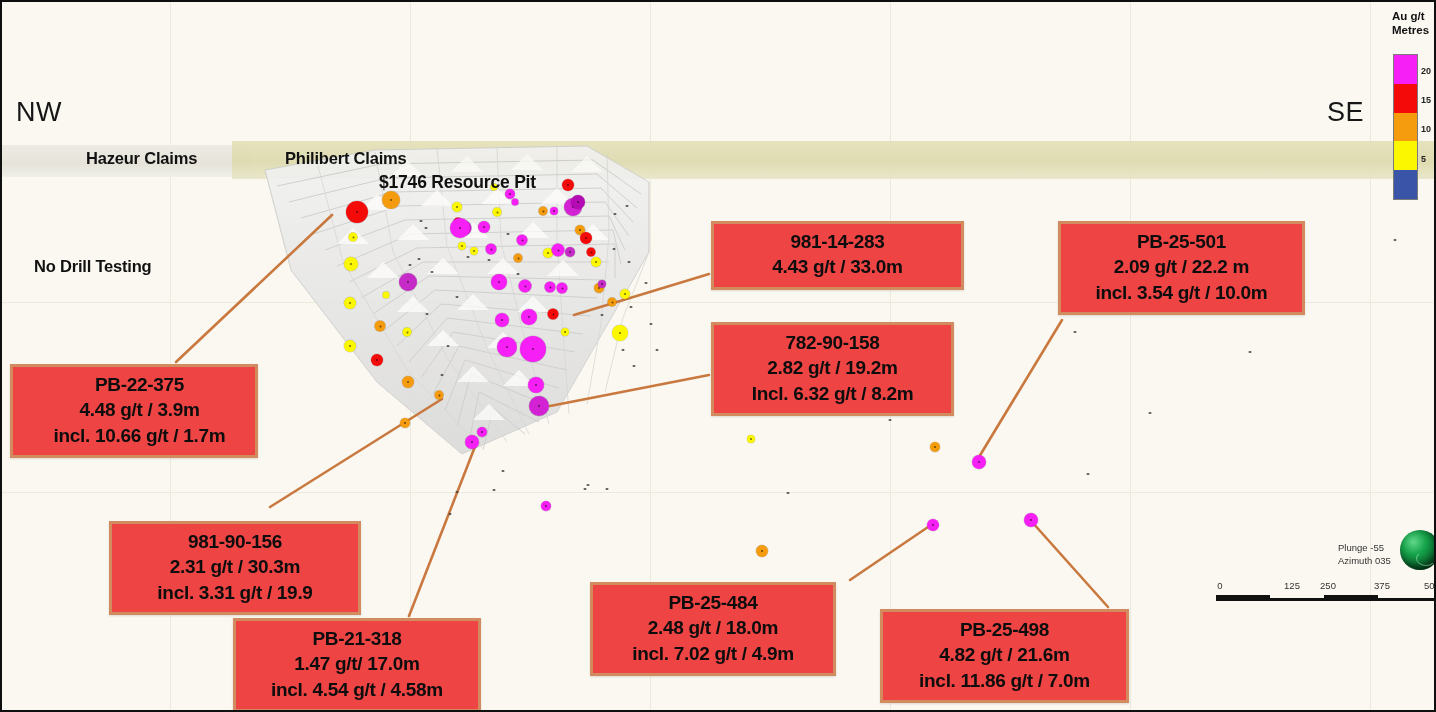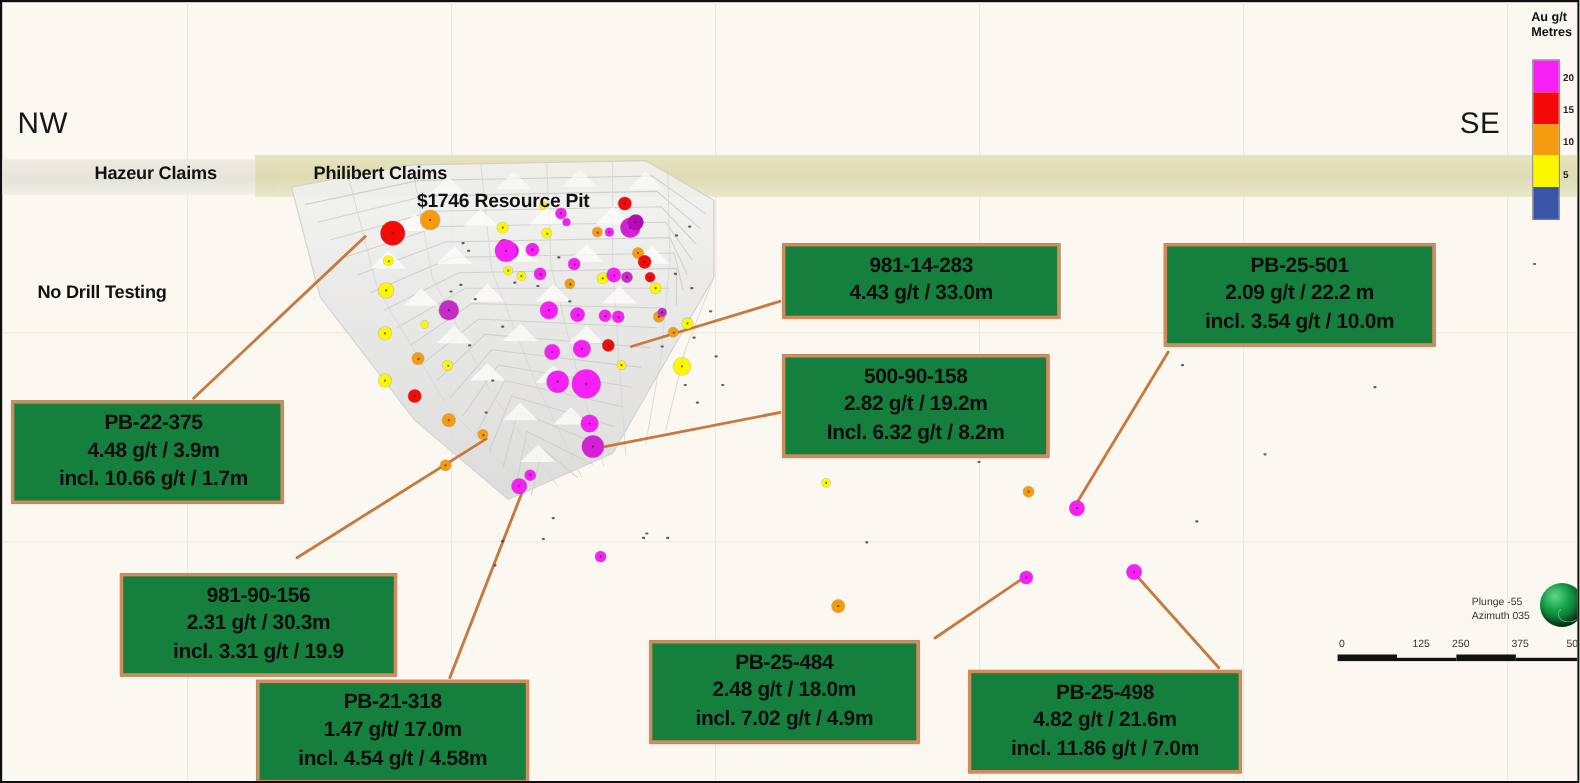--- a/index.html
+++ b/index.html
@@ -61,21 +61,21 @@
     position:absolute;background:#3b3b3b;border-radius:1px;
     transform:translate(-50%,-50%);opacity:.8;
   }
 
   
   #leaders{position:absolute;left:0;top:0;width:1436px;height:712px;pointer-events:none;}
 
   
   .callout{
     position:absolute;
-    background:#15803d;
+    background:#ef4444;
     border:3px solid #d18b5e;
     padding:5px 12px 7px;
     text-align:center;
     box-sizing:border-box;
     box-shadow:0 1px 2px rgba(0,0,0,.12);
   }
   .callout div{
     font-weight:bold;color:#0d0d0d;
     font-size:19px;line-height:1.34;white-space:nowrap;
     letter-spacing:-.3px;
@@ -355,21 +355,21 @@
       <div class="callout" style="left: 878px; top: 607px; width: 249px;">
         <div>PB-25-498</div>
         <div>4.82 g/t / 21.6m</div>
         <div>incl. 11.86 g/t / 7.0m</div>
       </div>
       <div class="callout" style="left: 709px; top: 219px; width: 253px;">
         <div>981-14-283</div>
         <div>4.43 g/t / 33.0m</div>
       </div>
       <div class="callout" style="left: 709px; top: 320px; width: 243px;">
-        <div>500-90-158</div>
+        <div>782-90-158</div>
         <div>2.82 g/t / 19.2m</div>
         <div>Incl. 6.32 g/t / 8.2m</div>
       </div>
       <div class="callout" style="left: 1056px; top: 219px; width: 247px; text-align: center;">
         <div>PB-25-501</div>
         <div>2.09 g/t / 22.2 m</div>
         <div>incl. 3.54 g/t / 10.0m</div>
       </div>
     </div>
 

